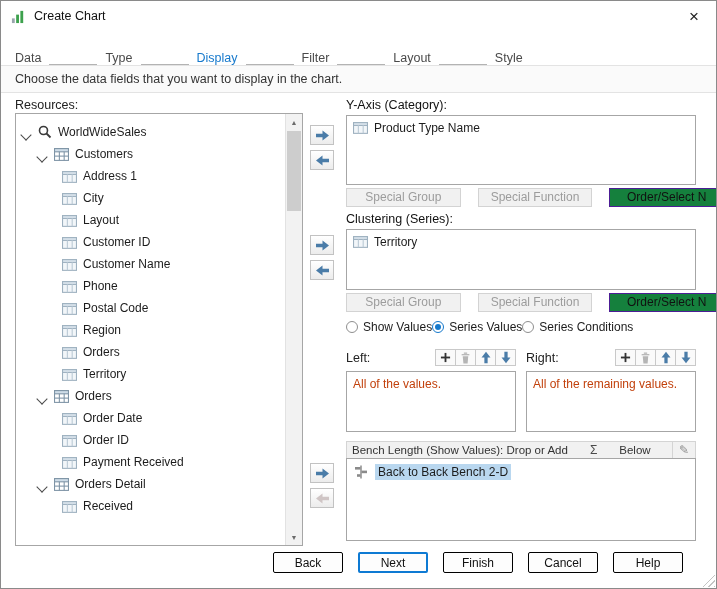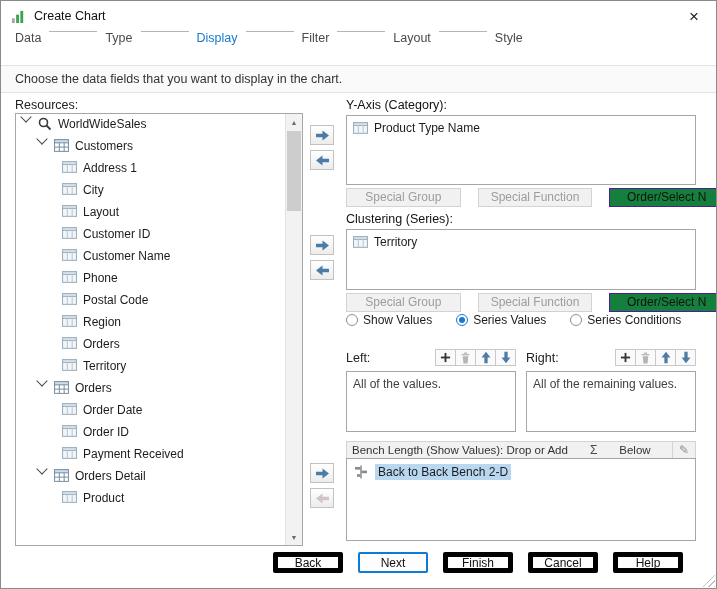--- a/index.html
+++ b/index.html
@@ -6,34 +6,34 @@
   .dialog{position:relative;width:717px;height:589px;box-sizing:border-box;background:#fff;
           border:1px solid #8a8a8a;font-size:12px;color:#222;overflow:hidden;}
 
   
   .titlebar{position:absolute;top:0;left:0;right:0;height:30px;display:flex;align-items:center;padding:0 10px;box-sizing:border-box;}
   .app-icon{flex:none;display:block;}
   .title{margin-left:8px;font-size:12.5px;color:#111;}
   .close-btn{margin-left:auto;width:24px;text-align:center;font-size:17px;line-height:17px;color:#222;cursor:pointer;}
 
   
-  .steps{position:absolute;top:30px;left:0;right:0;height:34px;display:flex;align-items:flex-start;padding:0 14px;box-sizing:border-box;}
+  .steps{position:absolute;top:30px;left:0;right:0;height:34px;display:flex;align-items:flex-end;padding:0 14px;box-sizing:border-box;}
   .step{color:#4a4a4a;font-size:12.5px;flex:none;}
   .step.active{color:#1679cc;}
   .connector{width:48px;border-top:1px solid #b3b3b3;height:0;margin:0 8px;flex:none;}
 
   
   .instruction{position:absolute;top:64px;left:0;right:0;height:28px;line-height:27px;background:#fafafa;
                border-top:1px solid #e3e3e3;border-bottom:1px solid #e3e3e3;padding-left:14px;box-sizing:border-box;color:#333;font-size:12.5px;}
 
   
   .res-label{position:absolute;left:14px;top:97px;font-size:12.5px;}
   .tree{position:absolute;left:14px;top:112px;width:288px;height:433px;border:1px solid #a6a6a6;background:#fff;box-sizing:border-box;overflow:hidden;}
   .tree-inner{position:absolute;left:0;top:0;right:17px;bottom:0;padding-top:3px;overflow:hidden;}
-  .tree-row{height:22px;display:flex;align-items:flex-start;white-space:nowrap;}
+  .tree-row{height:22px;display:flex;align-items:flex-end;white-space:nowrap;}
   .lvl0{padding-left:6px;}
   .lvl1{padding-left:22px;}
   .lvl2{padding-left:46px;}
   .chev{width:7px;height:7px;border-right:1.5px solid #4a4a4a;border-bottom:1.5px solid #4a4a4a;
         transform:rotate(45deg);margin-right:8px;margin-top:-4px;flex:none;}
   .t-icon{margin-right:6px;flex:none;display:block;}
   .t-lbl{font-size:12px;color:#1c1c1c;}
 
   
   .scrollbar{position:absolute;top:0;right:0;bottom:0;width:16px;background:#f2f2f2;border-left:1px solid #e2e2e2;}
@@ -54,49 +54,49 @@
   .spec-btn.primary{background:#15803d;border:1px solid #4c1d95;color:#111;cursor:pointer;}
 
   
   .arrows{position:absolute;left:309px;width:24px;display:flex;flex-direction:column;gap:5px;}
   .abtn{width:24px;height:20px;border:1px solid #c2c2c2;background:linear-gradient(#ffffff,#ececec);
         display:flex;align-items:center;justify-content:center;box-sizing:border-box;cursor:pointer;}
   .abtn.en{color:#4a7ca8;}
   .abtn.dis{color:#cfc5c5;cursor:default;}
 
   
-  .radio-row{position:absolute;left:345px;top:312px;width:350px;display:flex;align-items:center;gap:24px;}
+  .radio-row{position:absolute;left:345px;top:319px;width:350px;display:flex;align-items:center;}
   .radio{display:flex;align-items:center;gap:5px;cursor:pointer;}
   .rdot{width:12px;height:12px;border-radius:50%;border:1px solid #8f8f8f;background:#fff;box-sizing:border-box;position:relative;flex:none;}
   .radio.checked .rdot{border-color:#1679cc;}
   .radio.checked .rdot::after{content:"";position:absolute;left:2px;top:2px;width:6px;height:6px;border-radius:50%;background:#1679cc;}
   .radio .rlbl{font-size:12px;color:#1c1c1c;}
 
   
   .lr-head{position:absolute;top:347px;height:18px;display:flex;align-items:flex-end;justify-content:space-between;}
   .lr-head .hlbl{font-size:12.5px;padding-bottom:1px;}
   .tools{display:flex;}
   .tool{width:21px;height:17px;border:1px solid #c9c9c9;background:#fafafa;display:flex;align-items:center;justify-content:center;margin-left:-1px;box-sizing:border-box;cursor:pointer;}
   .tool.dis{cursor:default;}
   .tool svg{display:block;}
   .c-dark{color:#333;}
   .c-gray{color:#b5b5b5;}
   .c-steel{color:#4a7ca8;}
-  .lr-box{font-size:12px;color:#404040;}
+  .lr-box{font-size:12px;color:#c2410c;}
 
   
   .bench-head{position:absolute;left:345px;top:440px;width:350px;height:18px;background:#f1f1f1;border:1px solid #d4d4d4;
               box-sizing:border-box;display:flex;align-items:center;font-size:11.5px;color:#333;}
   .bench-head .txt{padding-left:5px;display:flex;align-items:center;gap:22px;white-space:nowrap;}
   .sigma{font-size:12px;color:#4a4a4a;}
   .edit-cell{margin-left:auto;width:22px;align-self:stretch;border-left:1px solid #d4d4d4;display:flex;align-items:center;justify-content:center;color:#8a8a8a;font-size:12px;cursor:pointer;}
 
   
   .footer{position:absolute;left:0;right:0;top:551px;height:24px;display:flex;justify-content:flex-end;gap:15px;padding-right:33px;box-sizing:border-box;}
-  .fbtn{width:70px;height:21px;background:#fdfdfd;border:5px solid #000000;border-radius:2px;font-size:12px;color:#111;
+  .fbtn{width:70px;height:21px;background:#fdfdfd;border:1px solid #000000;border-radius:2px;font-size:12px;color:#111;
         display:flex;align-items:center;justify-content:center;box-sizing:border-box;cursor:pointer;}
   .fbtn.focus{border:2px solid #0e7ad3;}
 
   .grip{position:absolute;right:1px;bottom:1px;width:13px;height:13px;
         background:repeating-linear-gradient(-45deg,#c4c4c4 0 1px,transparent 1px 4px);
         clip-path:polygon(100% 0,100% 100%,0 100%);}
 </style>
 </head>
 <body>
 
@@ -287,21 +287,21 @@
         <span class="chev"></span>
         <svg class="t-icon" width="15" height="13">
             <use href="#i-table"></use>
           </svg>
         <span class="t-lbl">Orders Detail</span>
       </div>
       <div class="tree-row lvl2">
         <svg class="t-icon" width="15" height="12">
             <use href="#i-field"></use>
           </svg>
-        <span class="t-lbl">Product</span>
+        <span class="t-lbl">Received</span>
       </div>
 
     </div>
     <div class="scrollbar">
       <div class="sb-btn sb-up">▲</div>
       <div class="sb-thumb"></div>
       <div class="sb-btn sb-down">▼</div>
     </div>
   </div>
 

